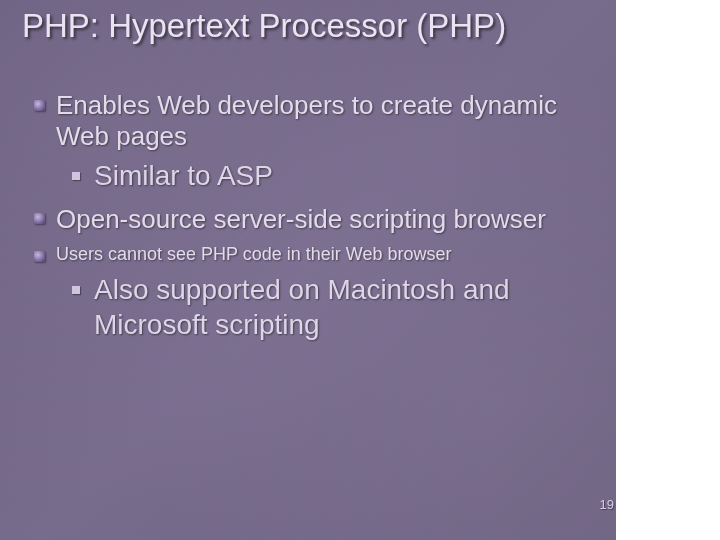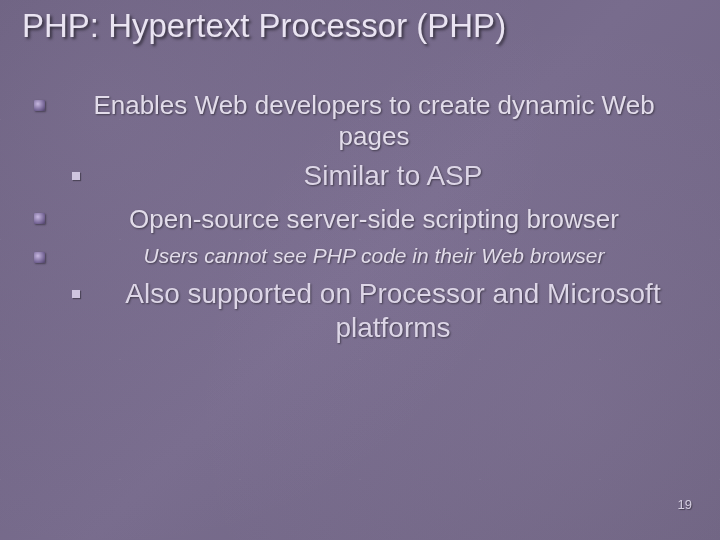--- a/index.html
+++ b/index.html
@@ -5,21 +5,21 @@
   html, body {
     margin: 0;
     padding: 0;
     width: 720px;
     height: 540px;
     overflow: hidden;
     font-family: Arial, Helvetica, sans-serif;
   }
   .slide {
     position: relative;
-    width: 720px;
+    width: 616px;
     height: 540px;
     background:
       radial-gradient(circle at 15% 20%, rgba(200,180,220,0.10) 0, rgba(200,180,220,0) 60%),
       radial-gradient(circle at 80% 75%, rgba(200,180,220,0.08) 0, rgba(200,180,220,0) 55%),
       linear-gradient(135deg, #6a5f7e 0%, #786c8d 50%, #6e6381 100%);
     color: #d9d2e4;
   }
   
   .slide::before {
     content: "";
@@ -40,34 +40,32 @@
     line-height: 1.2;
     color: #eae4f2;
     text-shadow: 2px 2px 3px rgba(0,0,0,0.55);
   }
   .body {
     position: absolute;
     left: 34px;
     top: 80px;
     right: 28px;
     bottom: 20px;
-    text-align: center;
   }
   .lvl1 {
     position: relative;
     padding-left: 22px;
     font-size: 26px;
     line-height: 1.18;
     margin-top: 10px;
     color: #e2dcea;
     text-shadow: 1px 1px 2px rgba(0,0,0,0.45);
   }
   .lvl1-small {
-    font-size: 21px;
-    font-style: italic;
+    font-size: 18px;
   }
   .lvl1::before {
     content: "";
     position: absolute;
     left: 0;
     top: 0.38em;
     width: 11px;
     height: 11px;
     background: radial-gradient(circle at 35% 35%, #c7b8e0 0%, #7a6a9a 60%, #4a3d63 100%);
     box-shadow: 1px 1px 2px rgba(0,0,0,0.4);
@@ -88,21 +86,21 @@
     position: absolute;
     left: 0;
     top: 0.45em;
     width: 8px;
     height: 8px;
     background: #cfc5df;
     box-shadow: 1px 1px 1px rgba(0,0,0,0.35);
   }
   .pagenum {
     position: absolute;
-    right: 28px;
+    right: 2px;
     bottom: 28px;
     font-size: 13px;
     color: #d6cfe1;
     text-shadow: 1px 1px 1px rgba(0,0,0,0.4);
   }
 </style>
 </head>
 <body>
 
 <div class="slide">
@@ -111,19 +109,19 @@
 
   <div class="body">
 
     <div class="lvl1">Enables Web developers to create dynamic Web pages</div>
     <div class="lvl2">Similar to ASP</div>
 
     <div class="lvl1">Open-source server-side scripting browser</div>
 
     <div class="lvl1 lvl1-small">Users cannot see PHP code in their Web browser</div>
 
-    <div class="lvl2">Also supported on Processor and Microsoft platforms</div>
+    <div class="lvl2">Also supported on Macintosh and Microsoft scripting</div>
 
   </div>
 
   <div class="pagenum">19</div>
 
 </div>
 
 </body></html>

